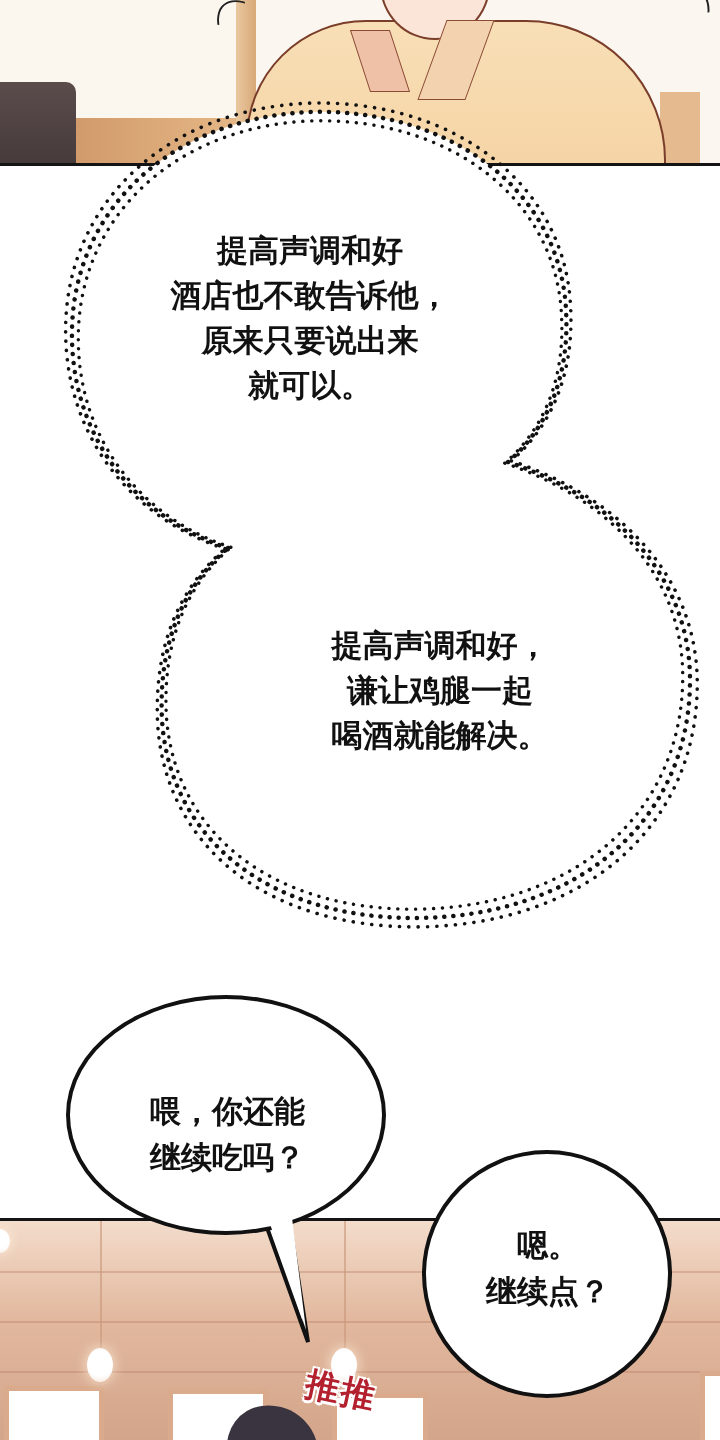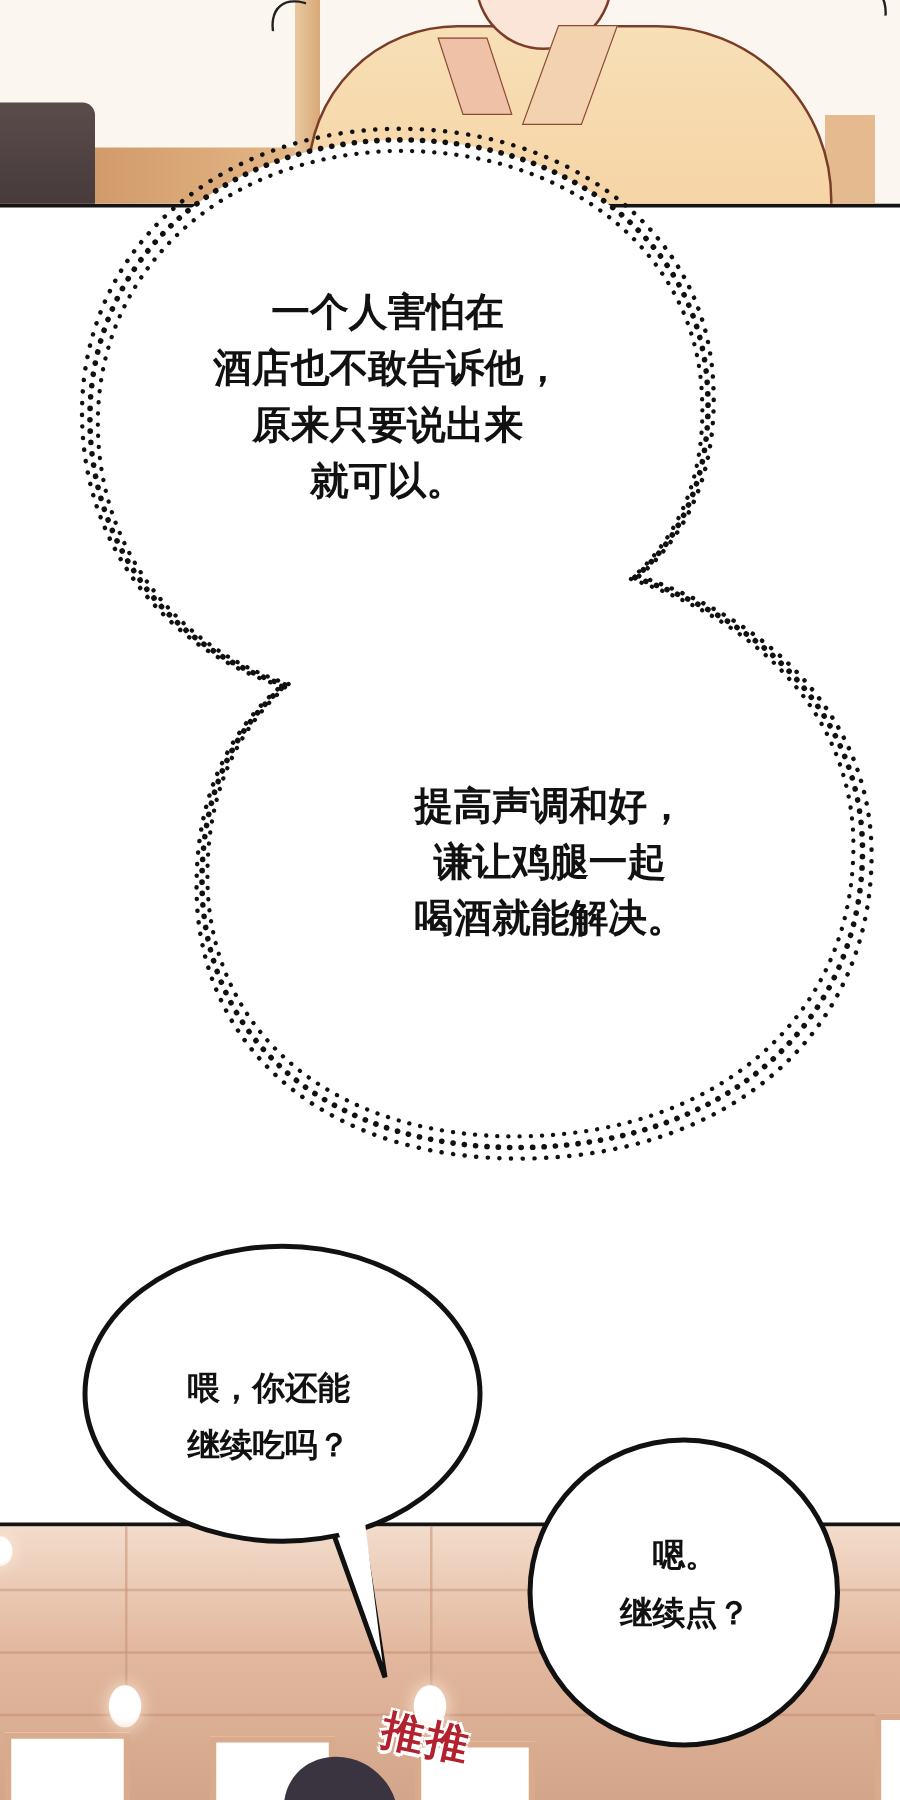--- a/index.html
+++ b/index.html
@@ -62,21 +62,21 @@
     .lamp-cord { position: absolute; width: 2px; background: rgba(200,150,120,0.6); }
     .hair { position: absolute; left: 225px; top: 1405px; width: 90px; height: 50px;
       background: #3a3440; border-radius: 40px 50px 0 0; transform: rotate(-8deg); }
 
     
     .speech {
       position: absolute; background: #ffffff; border: 4px solid #111;
       border-radius: 50%;
     }
     .speech-text {
-      position: absolute; color: #111; font-weight: bold; font-size: 26px; line-height: 46px;
+      position: absolute; color: #111; font-weight: bold; font-size: 31px; line-height: 46px;
       text-align: center; white-space: pre;
     }
     .s1 { left: 66px; top: 995px; width: 320px; height: 240px; }
     .s1-text { left: 110px; top: 1088px; width: 260px; text-align: left; padding-left: 40px; }
     .s2 { left: 422px; top: 1150px; width: 250px; height: 248px; }
     .s2-text { left: 430px; top: 1222px; width: 236px; }
 
     .sfx {
       position: absolute; left: 305px; top: 1368px; font-size: 34px; font-weight: bold;
       color: #b3202e; transform: rotate(12deg); letter-spacing: 2px;
@@ -115,21 +115,21 @@
       <use href="#lobe-top" stroke-width="3.5" stroke-dasharray="0.1 9"></use>
       <use href="#lobe-bottom" stroke-width="3.5" stroke-dasharray="0.1 9"></use>
     </g>
     <g transform="translate(360 515) scale(0.978) translate(-360 -515)">
       <use href="#lobe-top" stroke-width="3.5" stroke-dasharray="0.1 9"></use>
       <use href="#lobe-bottom" stroke-width="3.5" stroke-dasharray="0.1 9"></use>
     </g>
   </g>
 </svg>
 
-<div class="thought-text t1">一个人害怕在
+<div class="thought-text t1">提高声调和好
 酒店也不敢告诉他，
 原来只要说出来
 就可以。</div>
 <div class="thought-text t2">提高声调和好，
 谦让鸡腿一起
 喝酒就能解决。</div>
 
 <div class="panel-bottom">
   <div class="beam" style="top:50px;"></div>
   <div class="beam" style="top:100px;"></div>

